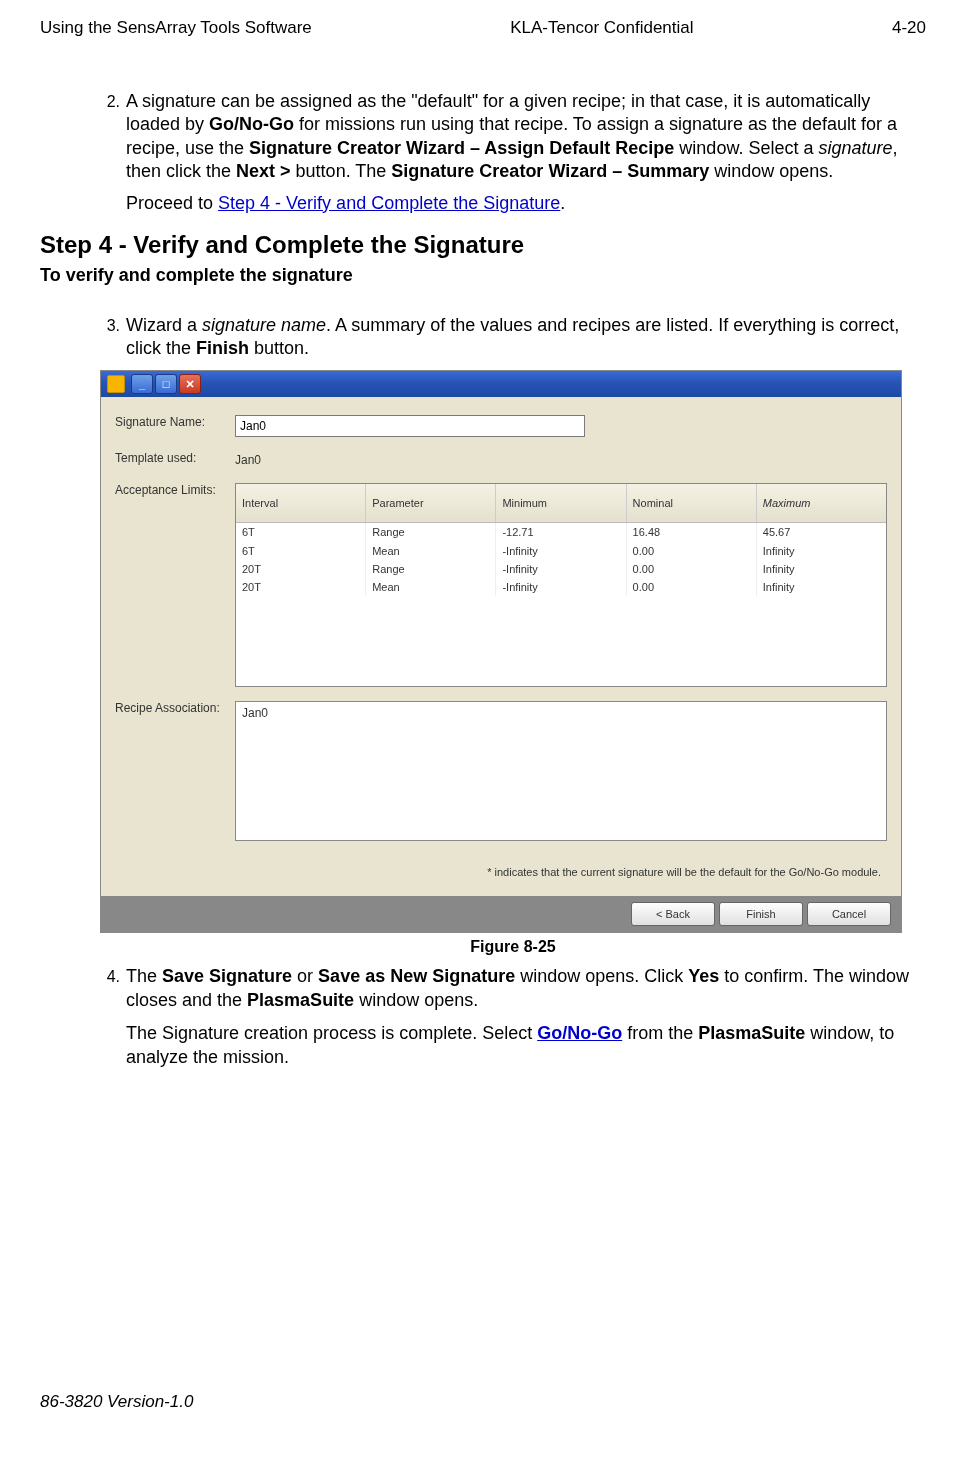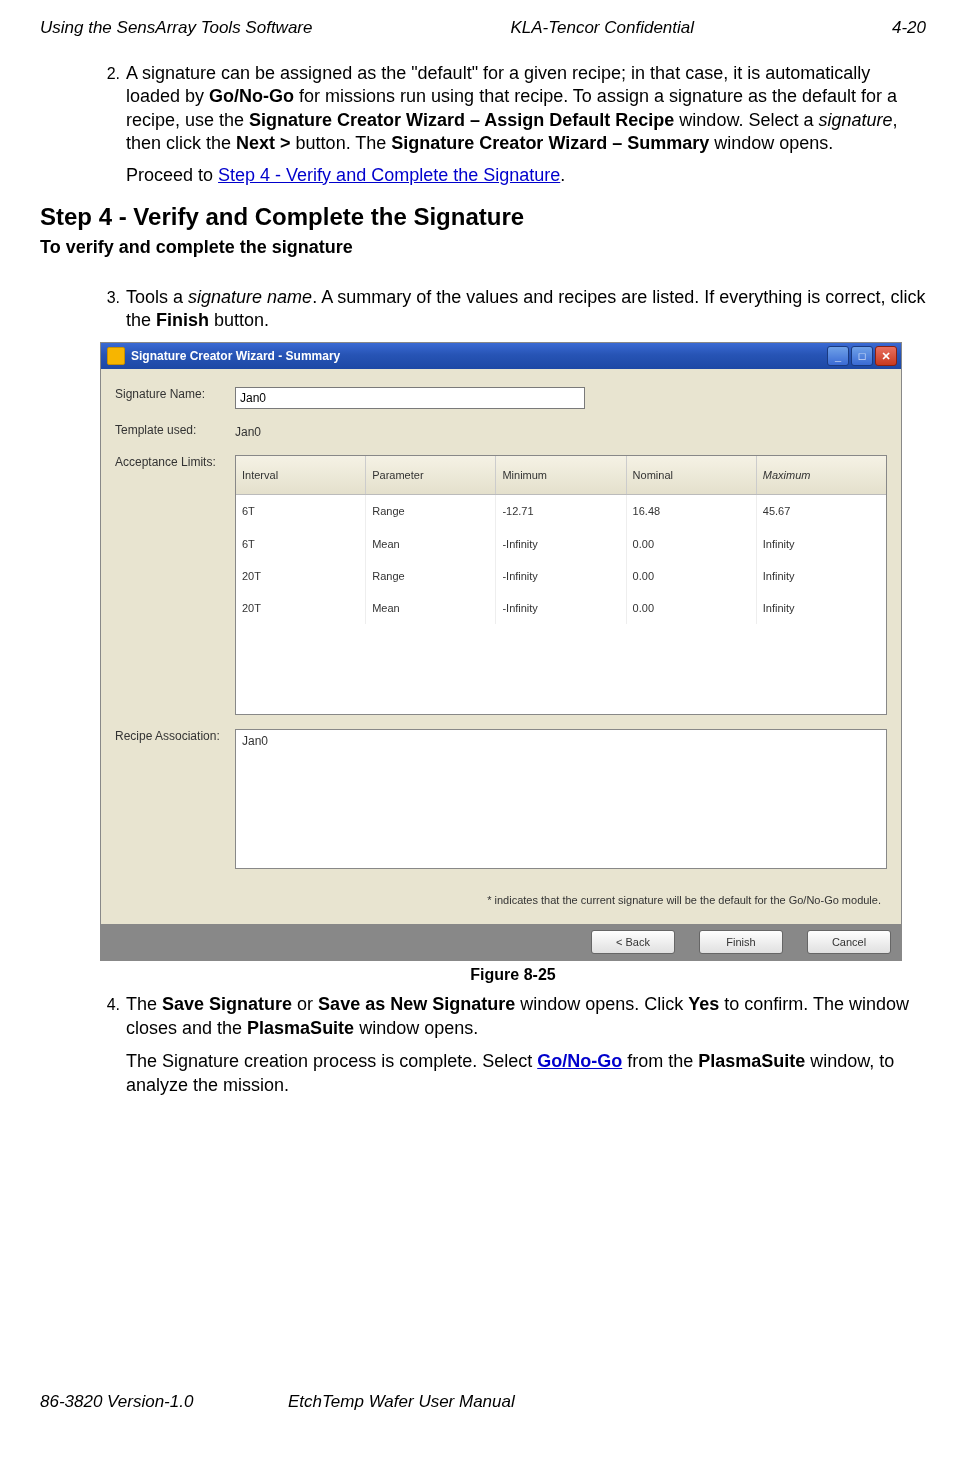--- a/index.html
+++ b/index.html
@@ -12,23 +12,22 @@
   }
   .page {
     padding: 18px 40px 40px 40px;
     position: relative;
     min-height: 1430px;
     box-sizing: border-box;
   }
   .running-header {
     display: flex;
     justify-content: space-between;
-    font-style: italic;
     font-size: 17px;
-    margin-bottom: 24px;
+    margin-bottom: 52px;
   }
   .content {
     padding-left: 60px;
     font-size: 18px;
     line-height: 1.3;
   }
   .ol-item {
     display: flex;
     gap: 6px;
     margin-bottom: 6px;
@@ -169,21 +168,21 @@
     border-right: 1px solid #ccc;
     font-size: 11px;
     background: linear-gradient(#f5f2e5,#e4e0cc);
   }
   .grid-header .gh:last-child { border-right: none; font-style: italic; }
   .grid-body .gr {
     display: flex;
   }
   .grid-body .gc {
     flex: 1;
-    padding: 9px 6px;
+    padding: 2px 6px;
     font-size: 11px;
     border-right: 1px solid #eee;
     white-space: nowrap;
   }
   .grid-body .gc:last-child { border-right: none; }
   .grid-spacer {
     height: 90px;
   }
   .recipe-box {
     flex: 1;
@@ -197,21 +196,21 @@
     text-align: right;
     font-size: 11px;
     color: #333;
     padding: 10px 6px 8px 0;
   }
   .button-bar {
     background: #888;
     padding: 6px 10px;
     display: flex;
     justify-content: flex-end;
-    gap: 24px;
+    gap: 4px;
   }
   .wiz-btn {
     width: 82px;
     height: 22px;
     background: linear-gradient(#fefefe,#e0e0e0);
     border: 1px solid #666;
     border-radius: 3px;
     font-size: 11px;
     display: flex;
     align-items: center;
@@ -252,29 +251,28 @@
         <span>Proceed to </span><a href="#" class="link">Step 4 - Verify and Complete the Signature</a><span>.</span>
       </div>
     </div>
 
     <h2 class="step-heading">Step 4 - Verify and Complete the Signature</h2>
     <div class="sub-heading">To verify and complete the signature</div>
 
     <div class="ol-item">
       <div class="ol-num">3.</div>
       <div class="ol-body">
-        <span>Tools a </span><i>signature name</i><span>. A summary of the values and recipes are listed. If everything is correct, click the </span><b>Finish</b><span> button.</span>
+        <span>Wizard a </span><i>signature name</i><span>. A summary of the values and recipes are listed. If everything is correct, click the </span><b>Finish</b><span> button.</span>
       </div>
     </div>
 
     <div class="figure-wrap">
       <div class="win">
         <div class="titlebar">
           <div class="titlebar-icon"></div>
-          <div class="titlebar-text">Signature Creator Wizard - Summary</div>
           <div class="win-btns">
             <div class="win-btn">_</div>
             <div class="win-btn">□</div>
             <div class="win-btn close">✕</div>
           </div>
         </div>
         <div class="form-area">
           <div class="form-row">
             <div class="form-label">Signature Name:</div>
             <input class="text-input" value="Jan0" style="">
@@ -349,16 +347,15 @@
         <span>The </span><b>Save Signature</b><span> or </span><b>Save as New Signature</b><span> window opens. Click </span><b>Yes</b><span> to confirm. The window closes and the </span><b>PlasmaSuite</b><span> window opens.</span>
         <div style="height:10px"></div>
         <span>The Signature creation process is complete. Select </span><a href="#" class="link"><b>Go/No-Go</b></a><span> from the </span><b>PlasmaSuite</b><span> window, to analyze the mission.</span>
       </div>
     </div>
 
   </div>
 
   <div class="page-footer">
     <span class="pf-left">86-3820 Version-1.0</span>
-    <span class="pf-center">EtchTemp Wafer User Manual</span>
   </div>
 
 </div>
 
 </body></html>

